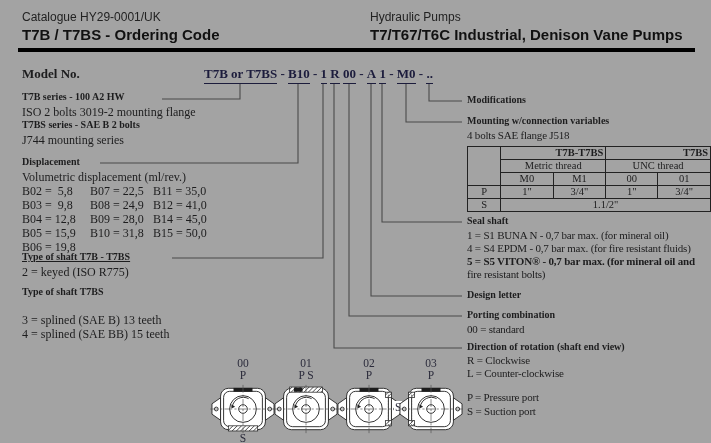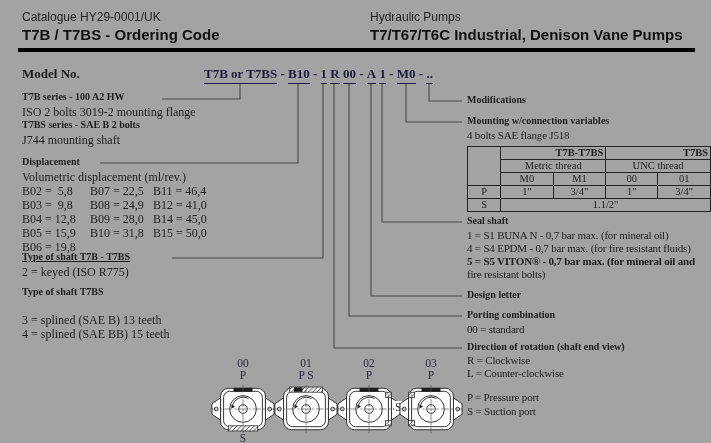--- a/index.html
+++ b/index.html
@@ -63,39 +63,39 @@
     <polyline points="349,84 349,316 462,316"></polyline>
     <polyline points="371,84 371,296 462,296"></polyline>
     <polyline points="382,84 382,222 462,222"></polyline>
     <polyline points="406,84 406,122 462,122"></polyline>
     <polyline points="429,84 429,101 462,101"></polyline>
   </svg>
 
   <div class="abs h" style="left:22px;top:91px;">T7B series - 100 A2 HW</div>
   <div class="abs t" style="left:22px;top:105px;">ISO 2 bolts 3019-2 mounting flange</div>
   <div class="abs h" style="left:22px;top:119px;">T7BS series - SAE B 2 bolts</div>
-  <div class="abs t" style="left:22px;top:133px;">J744 mounting shaft</div>
+  <div class="abs t" style="left:22px;top:133px;">J744 mounting series</div>
 
   <div class="abs h" style="left:22px;top:156px;">Displacement</div>
   <div class="abs t" style="left:22px;top:170px;">Volumetric displacement (ml/rev.)</div>
   <div class="dcol" style="left:22px;top:184px;">
     <div>B02 =  5,8</div>
     <div>B03 =  9,8</div>
     <div>B04 = 12,8</div>
     <div>B05 = 15,9</div>
     <div>B06 = 19,8</div>
   </div>
   <div class="dcol" style="left:90px;top:184px;">
     <div>B07 = 22,5</div>
     <div>B08 = 24,9</div>
     <div>B09 = 28,0</div>
     <div>B10 = 31,8</div>
   </div>
   <div class="dcol" style="left:153px;top:184px;">
-    <div>B11 = 46,4</div>
+    <div>B11 = 35,0</div>
     <div>B12 = 41,0</div>
     <div>B14 = 45,0</div>
     <div>B15 = 50,0</div>
   </div>
 
   <div class="abs h" style="left:22px;top:251px;text-decoration:underline;">Type of shaft T7B - T7BS</div>
   <div class="abs t" style="left:22px;top:265px;">2 = keyed (ISO R775)</div>
   <div class="abs h" style="left:22px;top:286px;">Type of shaft T7BS</div>
   <div class="abs t" style="left:22px;top:313px;">3 = splined (SAE B) 13 teeth</div>
   <div class="abs t" style="left:22px;top:327px;">4 = splined (SAE BB) 15 teeth</div>

